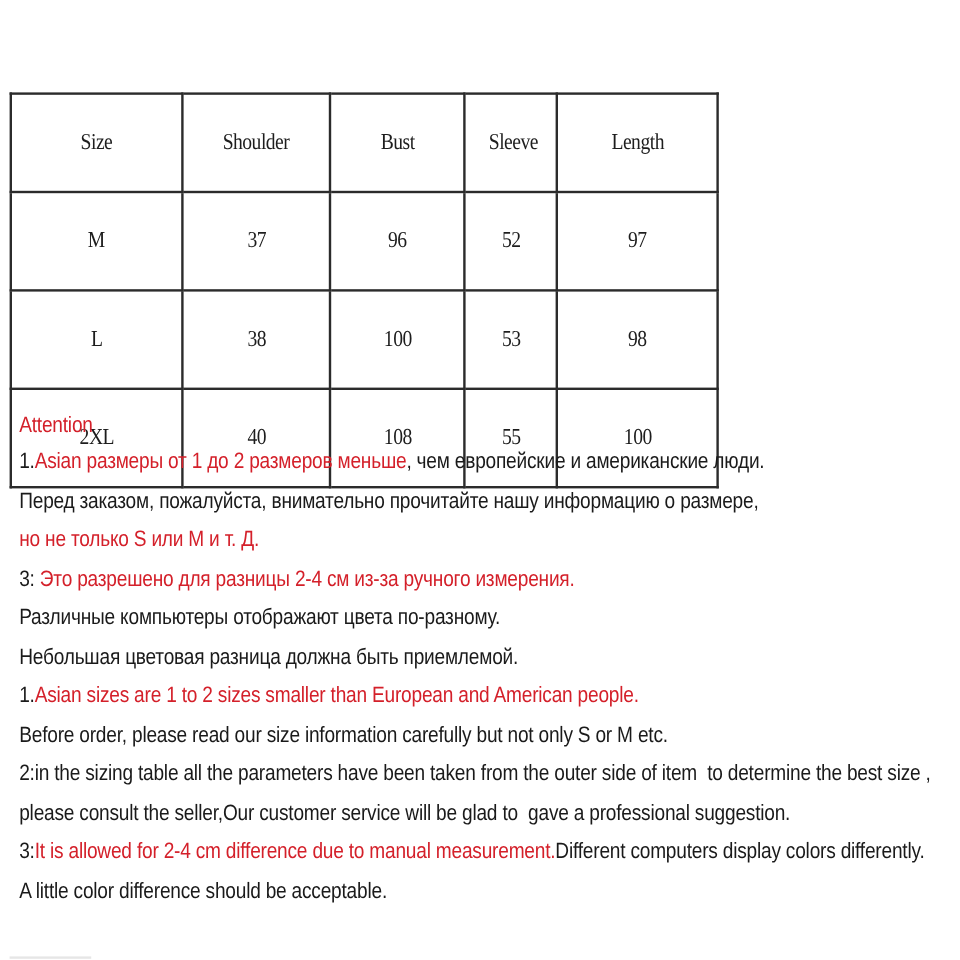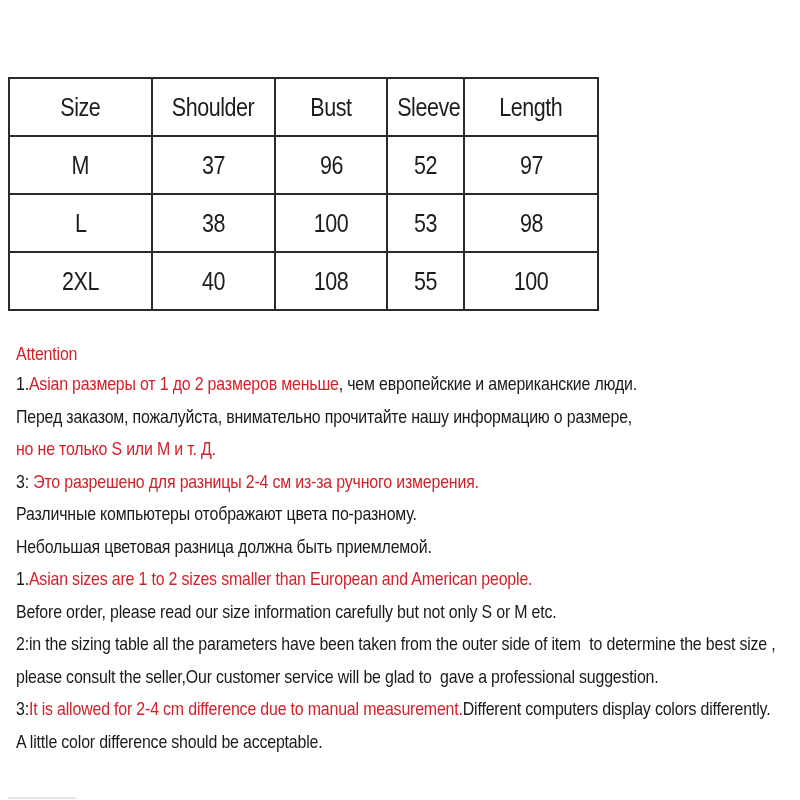--- a/index.html
+++ b/index.html
@@ -19,25 +19,25 @@
       position: absolute;
       left: 8px;
       top: 77px;
       border-collapse: collapse;
       table-layout: fixed;
       width: 589px;
     }
     .size-table td {
       border: 2px solid #2b2b2b;
       height: 48px;
-      padding: 4px;
+      padding: 16px;
       text-align: center;
       vertical-align: middle;
-      font-family: Liberation Sans, sans-serif;
-      font-size: 25px;
+      font-family: Liberation Serif, serif;
+      font-size: 19px;
       letter-spacing: -0.5px;
       color: #1d1d1d;
       transform-origin: center;
     }
     .size-table td span {
       display: inline-block;
       transform: scaleX(0.86);
     }
     .notes {
       position: absolute;

